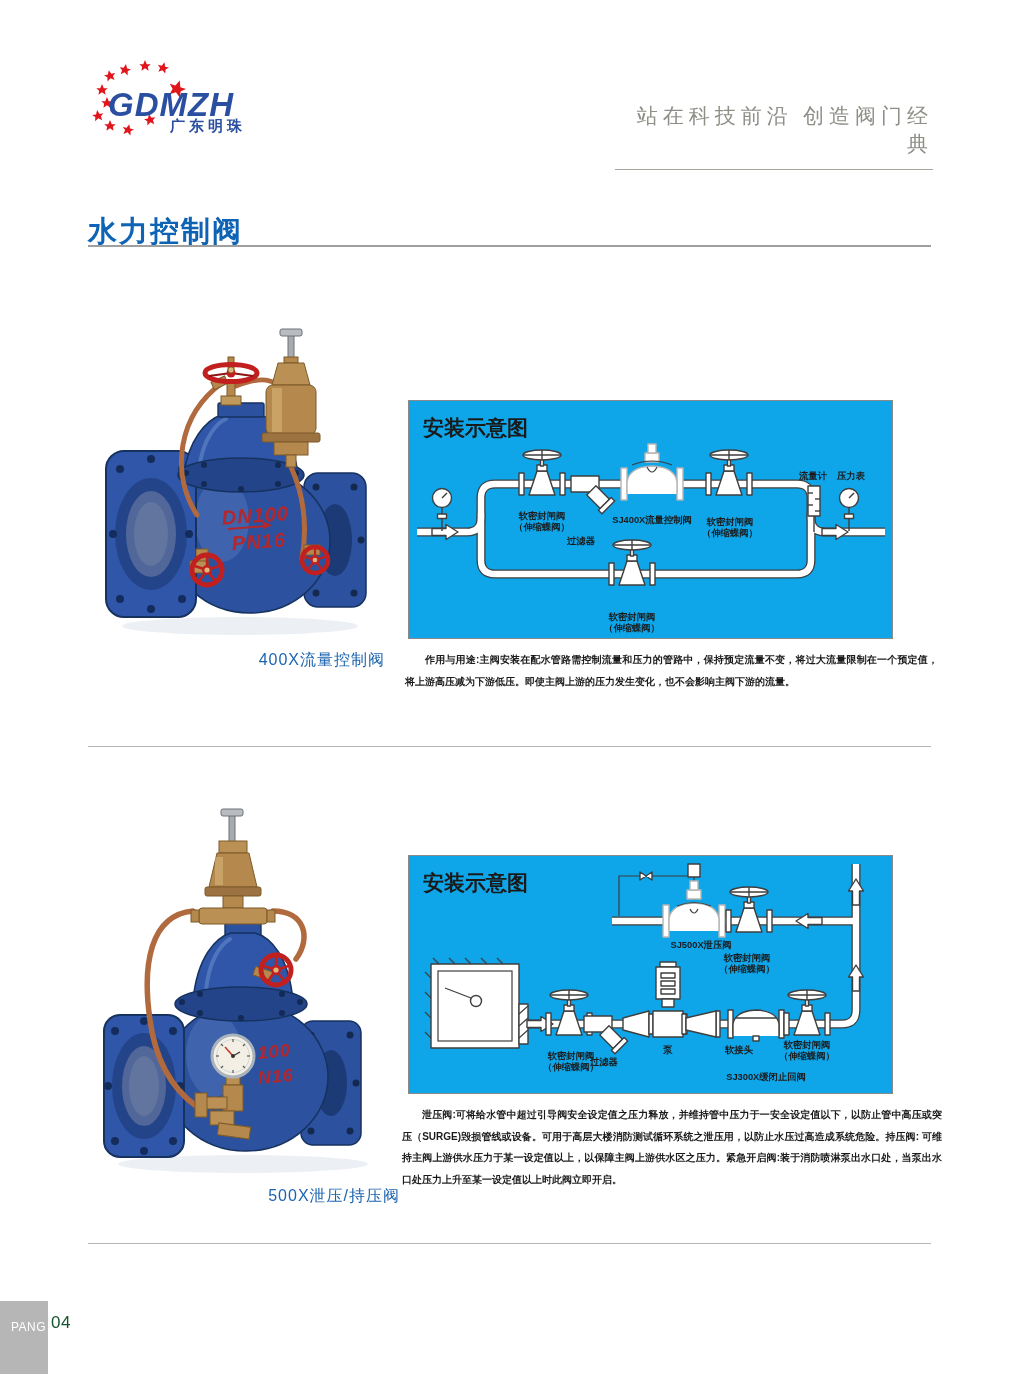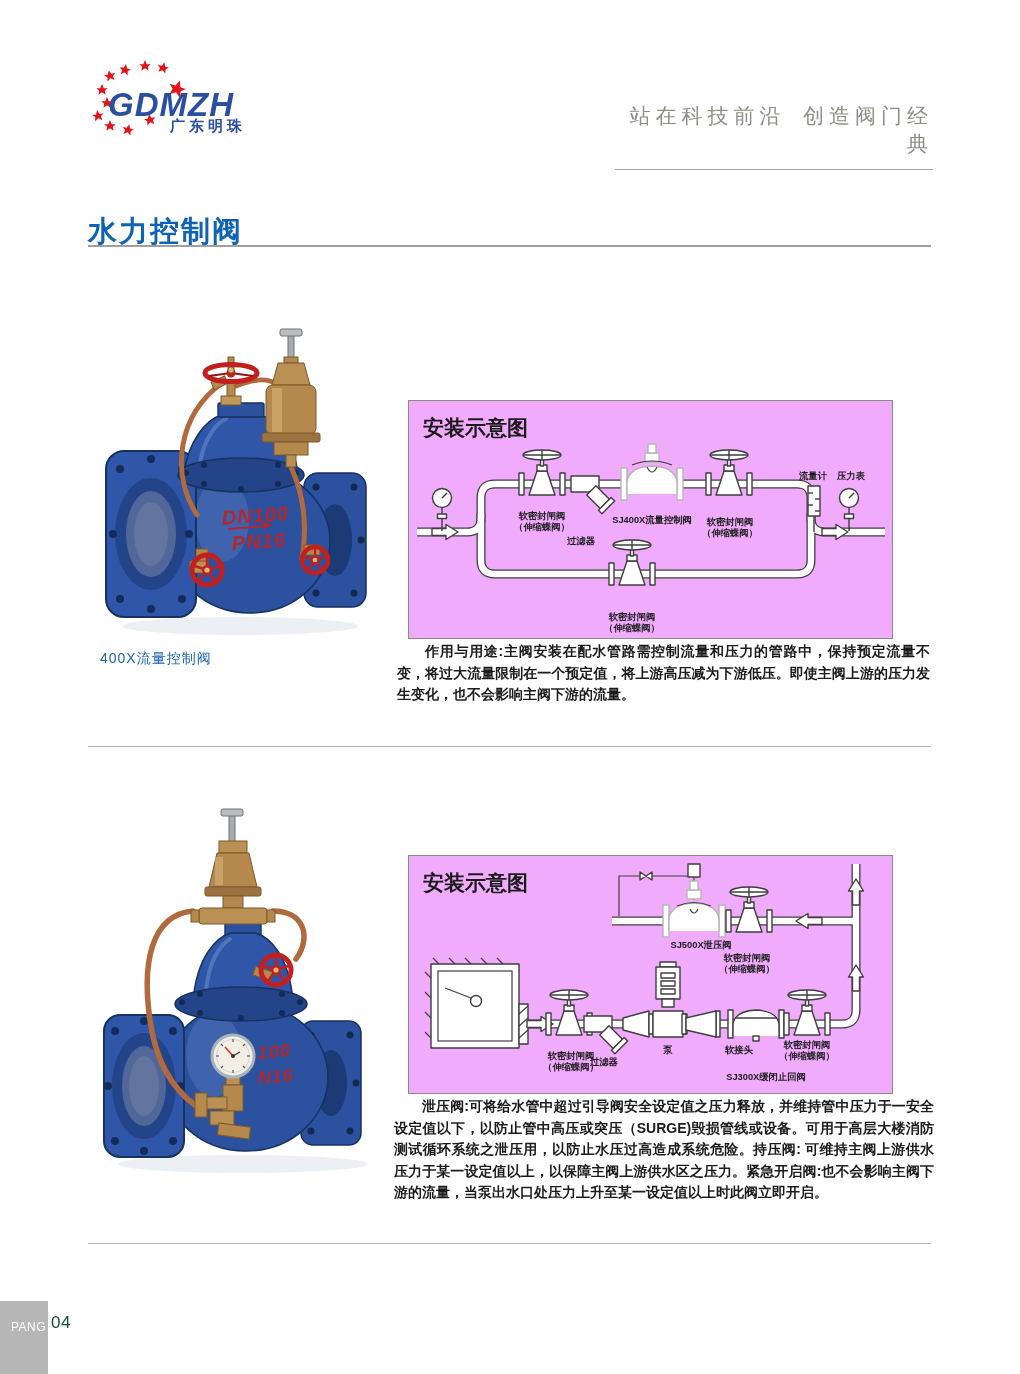--- a/index.html
+++ b/index.html
@@ -2,34 +2,34 @@
 <html><head>
 <meta charset="utf-8">
 <style>
   html,body{margin:0;padding:0;background:#ffffff;}
   body{width:1020px;height:1374px;position:relative;overflow:hidden;
        font-family:"Liberation Sans",sans-serif;}
   .page{position:absolute;left:0;top:0;width:1020px;height:1022px;background:#fff;}
 
   .logo-svg{position:absolute;left:80px;top:58px;width:200px;height:82px;}
   .tagline{position:absolute;left:615px;top:102px;width:318px;text-align:right;
-           font-family:Liberation Mono, monospace;font-size:21px;color:#8f8f88;
+           font-family:Liberation Serif, serif;font-size:21px;color:#8f8f88;
            letter-spacing:5px;padding-bottom:11px;border-bottom:1px solid #a6a69e;}
 
   .section-title{position:absolute;left:88px;top:212px;font-size:29px;font-weight:bold;
                  color:#0f63b4;letter-spacing:2px;}
   .section-rule{position:absolute;left:88px;top:245px;width:843px;height:2px;background:#9f9f9f;}
   .row-divider{position:absolute;left:88px;width:843px;height:1px;background:#b5b5b5;}
 
   .photo{position:absolute;}
-  .caption{position:absolute;font-size:14px;color:#1c64af;text-align:left;letter-spacing:1px;}
-  .diagram-box{position:absolute;width:483px;height:237px;border:1px solid #8a8a8a;background:#f0abfc;}
+  .caption{position:absolute;font-size:16px;color:#1c64af;text-align:right;letter-spacing:1px;}
+  .diagram-box{position:absolute;width:483px;height:237px;border:1px solid #8a8a8a;background:#0ea5e9;}
   .diagram-box svg{display:block;width:100%;height:100%;}
-  .desc{position:absolute;font-size:14px;line-height:21.5px;color:#1b1b1b;font-weight:600;
-        text-align:justify;text-indent:2em;margin:0;}
+  .desc{position:absolute;font-size:10px;line-height:21.5px;color:#1b1b1b;font-weight:600;
+        text-align:justify;text-indent:2em;margin:8px;}
 
   .footer-block{position:absolute;left:0;top:1301px;width:48px;height:73px;background:#b6b6b6;}
   .footer-imprint{position:absolute;right:2px;top:19px;color:#ffffff;font-size:12px;letter-spacing:0.5px;text-align:right;}
   .footer-page{position:absolute;left:51px;top:1313px;color:#14532d;font-size:17px;letter-spacing:0.5px;}
 
   
   .sym{fill:#ffffff;stroke:#3e3e3e;stroke-width:1.4;stroke-linejoin:round;}
   .symlight{fill:#ffffff;stroke:#b6b6b6;stroke-width:1.4;stroke-linejoin:round;}
   .thin{fill:none;stroke:#3e3e3e;stroke-width:1.2;}
   .pipe-o{fill:none;stroke:#3e3e3e;stroke-width:9;}
@@ -385,20 +385,21 @@
       </g>
       <line x1="135" y1="251" x2="127" y2="242" stroke="#c23a30" stroke-width="1.6"></line>
       <line x1="135" y1="251" x2="142" y2="247" stroke="#333333" stroke-width="1.2"></line>
       <circle cx="135" cy="251" r="2" fill="#333333"></circle>
     </g>
 
     <text class="mark2" x="160" y="253" transform="rotate(-5 172 250)">100</text>
     <text class="mark2" x="160" y="278" transform="rotate(-5 172 274)">N16</text>
   </svg>
 
+  <div class="caption" style="left:100px;top:1186px;width:300px">500X泄压/持压阀</div>
 
   <div class="diagram-box" style="left:408px;top:855px">
     <svg viewBox="0 0 483 237">
       <text class="dtitle" x="14" y="34">安装示意图</text>
 
       <g>
         <path class="pipe-o" d="M 447,8 V 154 Q 447,168 433,168 H 118"></path>
         <path class="pipe-o" d="M 203,65 H 447"></path>
         <path class="pipe-i" d="M 447,8 V 154 Q 447,168 433,168 H 118"></path>
         <path class="pipe-i" d="M 203,65 H 447"></path>
@@ -449,21 +450,21 @@
       <text class="dlabel" x="162" y="214">（伸缩蝶阀）</text>
       <text class="dlabel-s" x="181" y="209">过滤器</text>
       <text class="dlabel" x="259" y="197">泵</text>
       <text class="dlabel" x="330" y="197">软接头</text>
       <text class="dlabel" x="398" y="192">软密封闸阀</text>
       <text class="dlabel" x="398" y="203">（伸缩蝶阀）</text>
       <text class="dlabel" x="357" y="224">SJ300X缓闭止回阀</text>
     </svg>
   </div>
 
-  <p class="desc" style="left:394px;top:1096px;width:540px">泄压阀:可将给水管中超过引导阀安全设定值之压力释放，并维持管中压力于一安全设定值以下，以防止管中高压或突压（SURGE)毁损管线或设备。可用于高层大楼消防测试循环系统之泄压用，以防止水压过高造成系统危险。持压阀: 可维持主阀上游供水压力于某一设定值以上，以保障主阀上游供水区之压力。紧急开启阀:也不会影响主阀下游的流量，当泵出水口处压力上升至某一设定值以上时此阀立即开启。</p>
+  <p class="desc" style="left:394px;top:1096px;width:540px">泄压阀:可将给水管中超过引导阀安全设定值之压力释放，并维持管中压力于一安全设定值以下，以防止管中高压或突压（SURGE)毁损管线或设备。可用于高层大楼消防测试循环系统之泄压用，以防止水压过高造成系统危险。持压阀: 可维持主阀上游供水压力于某一设定值以上，以保障主阀上游供水区之压力。紧急开启阀:装于消防喷淋泵出水口处，当泵出水口处压力上升至某一设定值以上时此阀立即开启。</p>
 
   <div class="row-divider" style="top:1243px"></div>
 
   <div class="footer-block">
     <span class="footer-imprint">PANG</span>
   </div>
   <span class="footer-page">04</span>
 
 </div>
 

